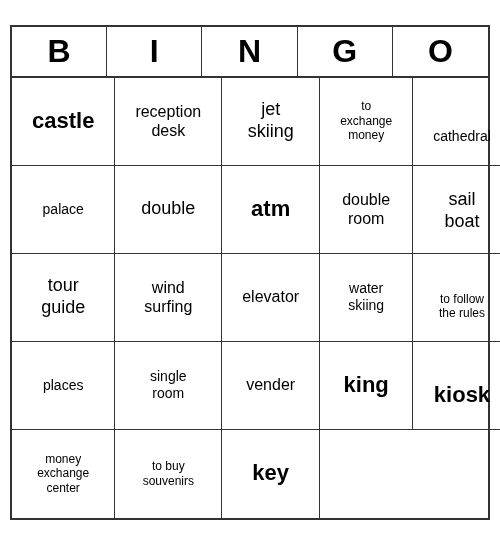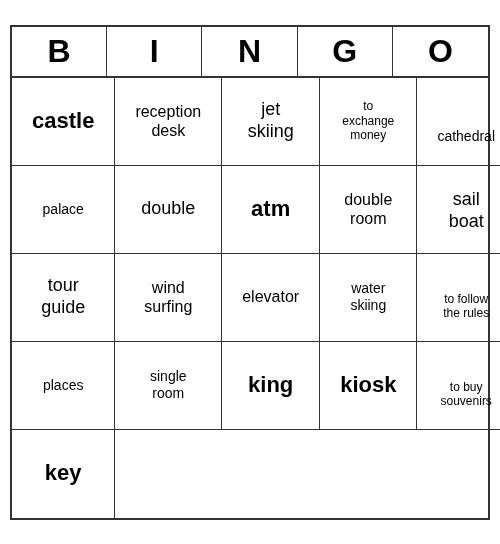--- a/index.html
+++ b/index.html
@@ -120,24 +120,30 @@
       <div class="bingo-cell">
         <span class="cell-text size-xs">to follow the rules</span>
       </div>
       <div class="bingo-cell">
         <span class="cell-text size-md">places</span>
       </div>
       <div class="bingo-cell">
         <span class="cell-text size-md">single room</span>
       </div>
       <div class="bingo-cell">
+        <span class="cell-text size-sm">vender</span>
+      </div>
+      <div class="bingo-cell">
         <span class="cell-text size-xl">king</span>
       </div>
       <div class="bingo-cell">
         <span class="cell-text size-xl">kiosk</span>
+      </div>
+      <div class="bingo-cell">
+        <span class="cell-text size-xs">money exchange center</span>
       </div>
       <div class="bingo-cell">
         <span class="cell-text size-xs">to buy souvenirs</span>
       </div>
       <div class="bingo-cell">
         <span class="cell-text size-xl">key</span>
       </div>
     </div>
 </div>
 

